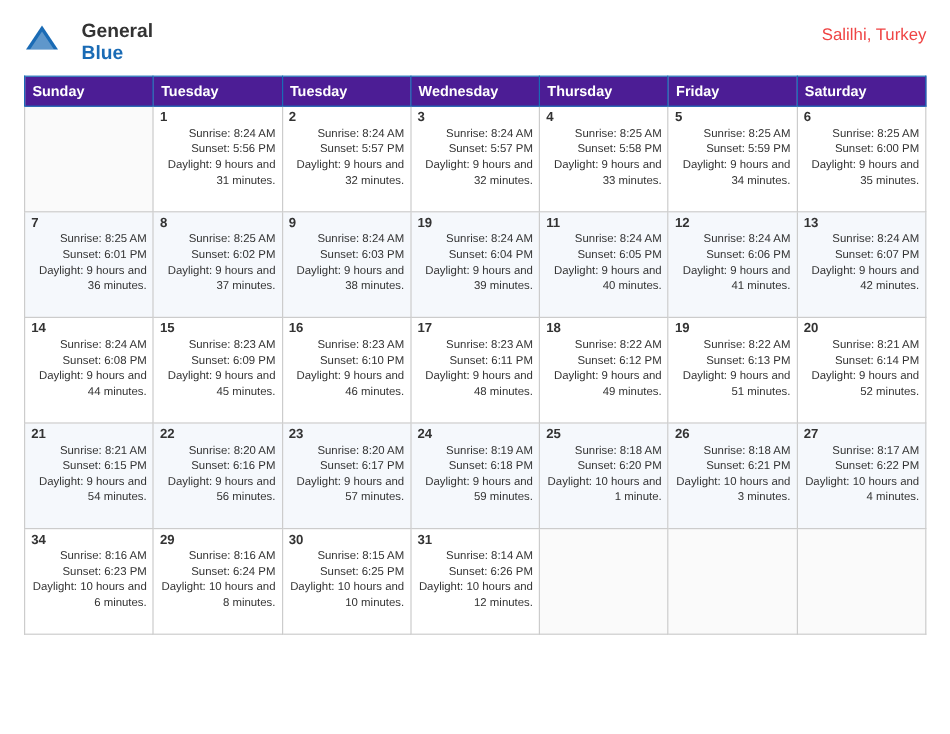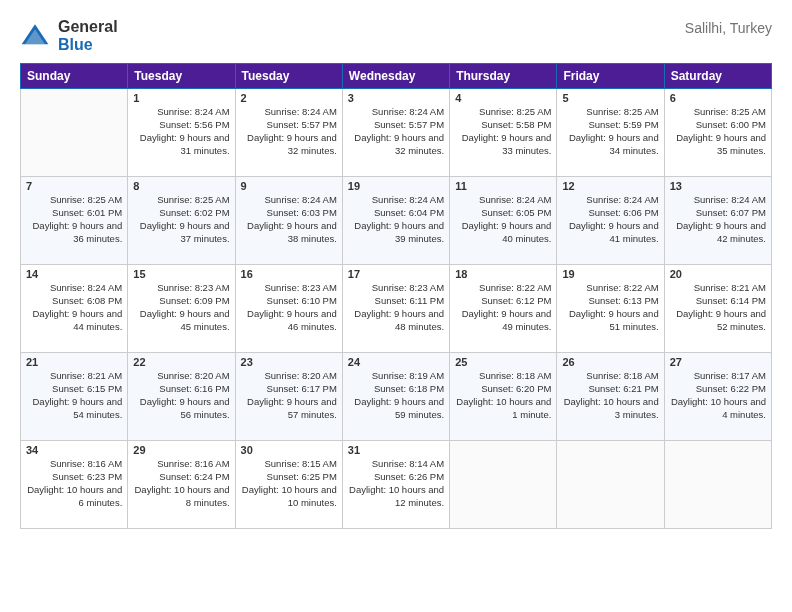--- a/index.html
+++ b/index.html
@@ -17,22 +17,21 @@
       background: #fff;
     }
     .header {
       display: flex;
       justify-content: space-between;
       align-items: flex-start;
       margin-bottom: 10px;
     }
     .logo {
       display: flex;
-      align-items: center;
-      gap: 8px;
+      gap: 18px;
     }
     .logo-text {
       display: flex;
       flex-direction: column;
       line-height: 1.1;
     }
     .logo-general {
       font-size: 16px;
       font-weight: bold;
       color: #333;
@@ -50,21 +49,21 @@
       text-align: right;
     }
     .month-year {
       font-size: 32px;
       font-weight: bold;
       color: #333;
       line-height: 1;
     }
     .location {
       font-size: 14px;
-      color: #737373;
+      color: #ef4444;
       margin-top: 2px;
     }
     .calendar {
       width: 100%;
       border-collapse: collapse;
     }
     .calendar th {
       background: #4c1d95;
       color: #fff;
       font-size: 12px;

